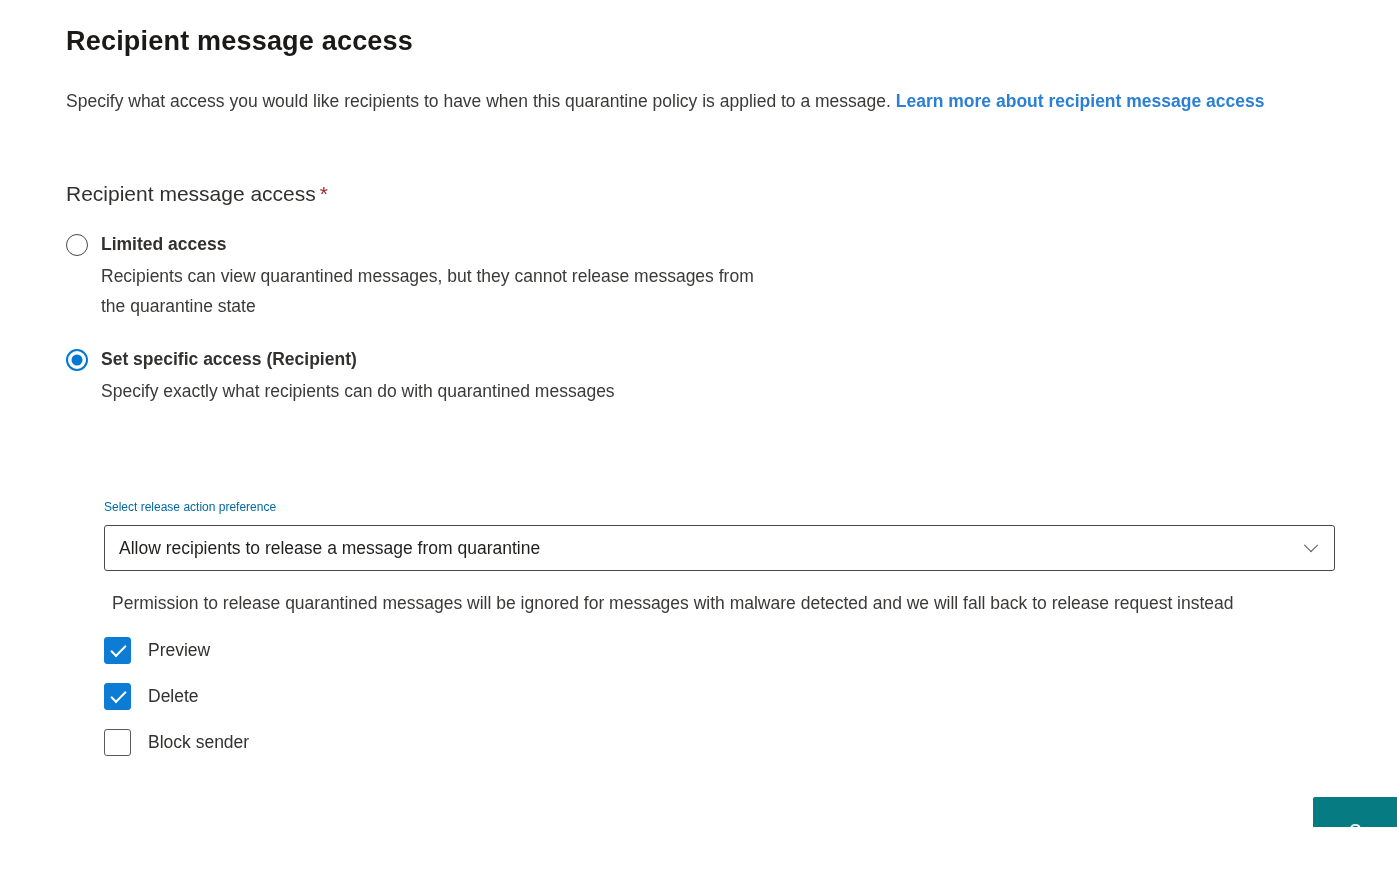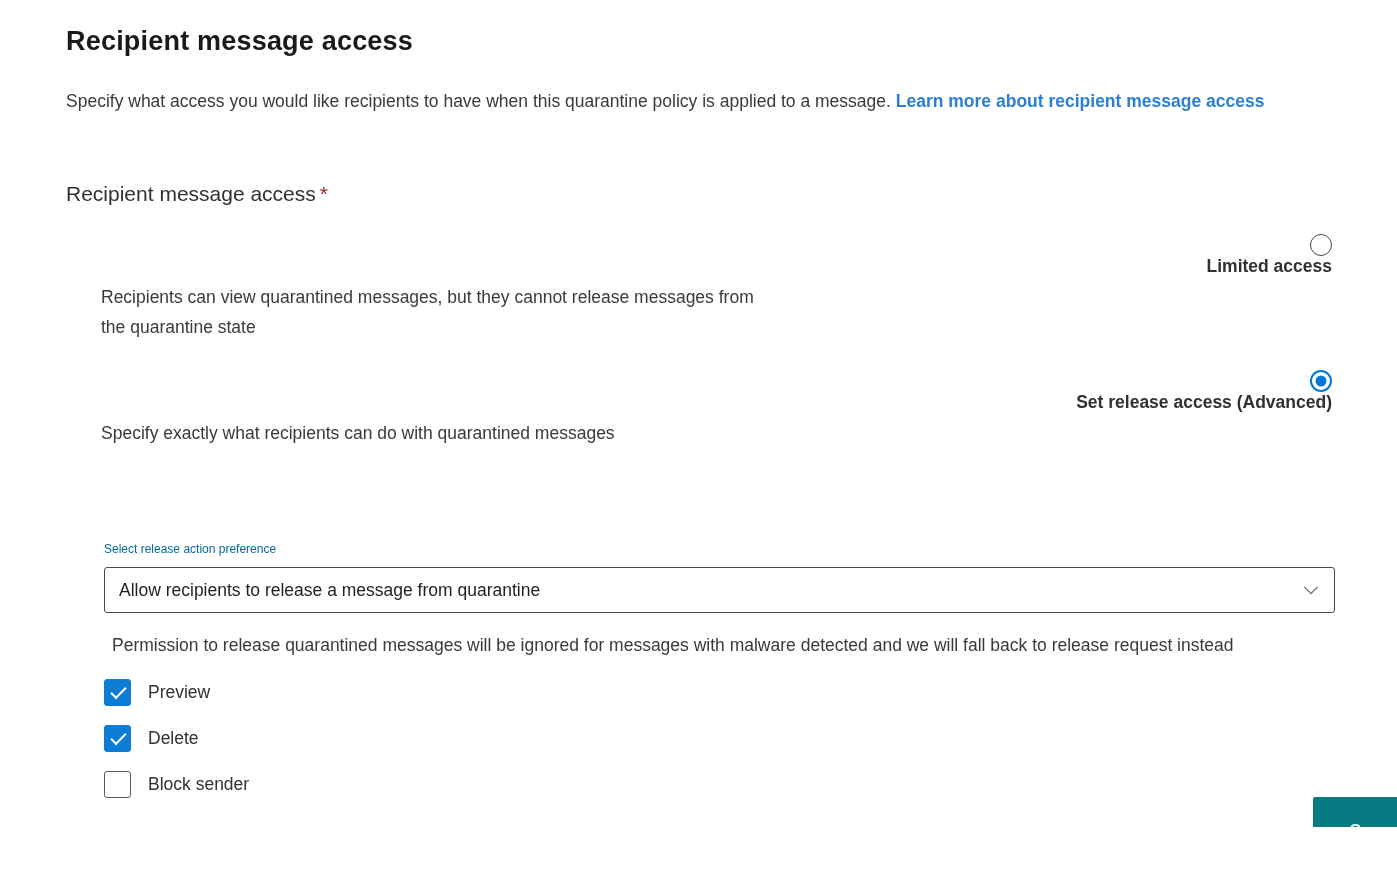--- a/index.html
+++ b/index.html
@@ -34,21 +34,21 @@
   }
 
   .field-label {
     margin-top: 66px;
     font-size: 21px;
     color: #323130;
   }
   .required { color: #a4262c; margin-left: 4px; }
 
   .radio-option { margin-top: 28px; }
-  .radio-row { display: flex; align-items: flex-end; cursor: pointer; flex-direction: column; }
+  .radio-row { display: flex; align-items: flex-start; cursor: pointer; }
   .radio {
     flex: 0 0 auto;
     width: 22px; height: 22px;
     border-radius: 50%;
     border: 1.6px solid #4a4846;
     background: #ffffff;
     position: relative;
   }
   .radio.selected { border: 2px solid #0078d4; }
   .radio.selected::after {
@@ -188,21 +188,21 @@
     <div class="radio-row">
       <span class="radio"></span>
       <span class="radio-label">Limited access</span>
     </div>
     <div class="radio-desc">Recipients can view quarantined messages, but they cannot release messages from the quarantine state</div>
   </div>
 
   <div class="radio-option">
     <div class="radio-row">
       <span class="radio selected"></span>
-      <span class="radio-label">Set release access (Advanced)</span>
+      <span class="radio-label">Set specific access (Recipient)</span>
     </div>
     <div class="radio-desc">Specify exactly what recipients can do with quarantined messages</div>
   </div>
 
   <div class="advanced">
 
     <div class="sub-label">Select release action preference</div>
 
     <div class="dropdown">
       <span class="dropdown-value">Allow recipients to release a message from quarantine</span>

